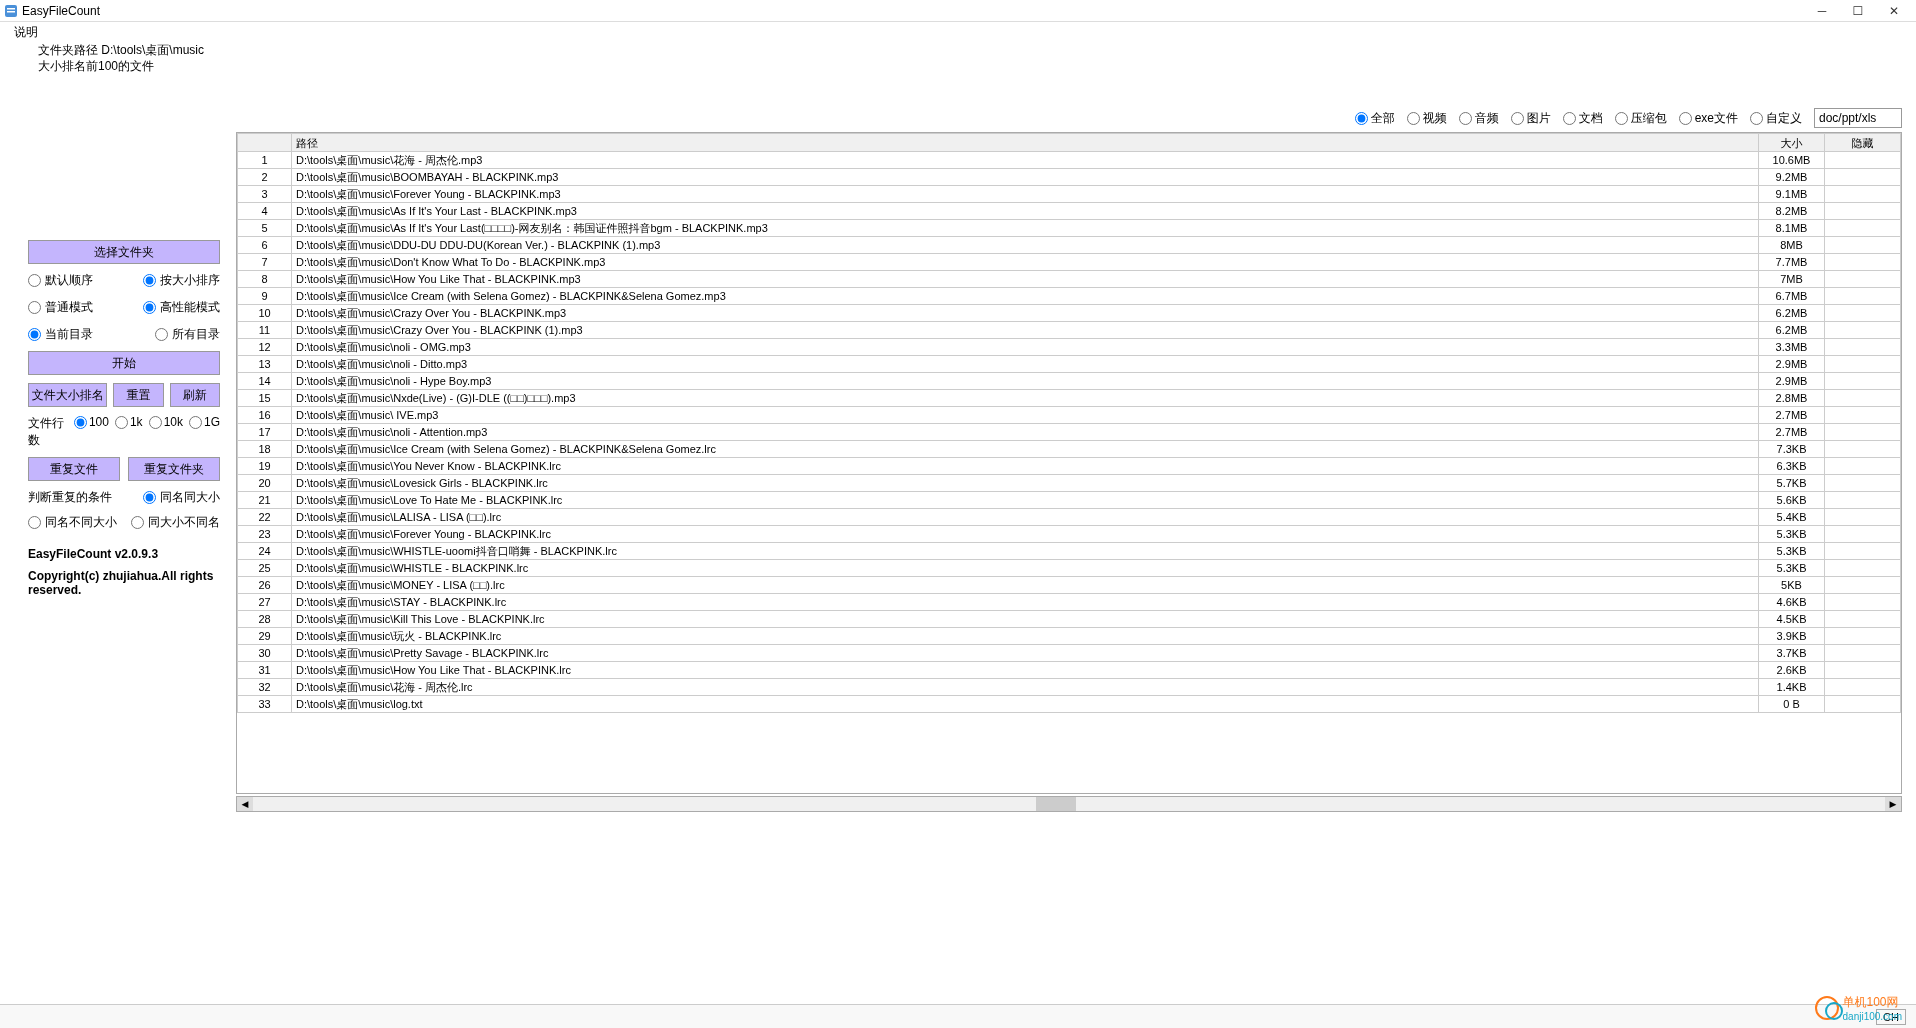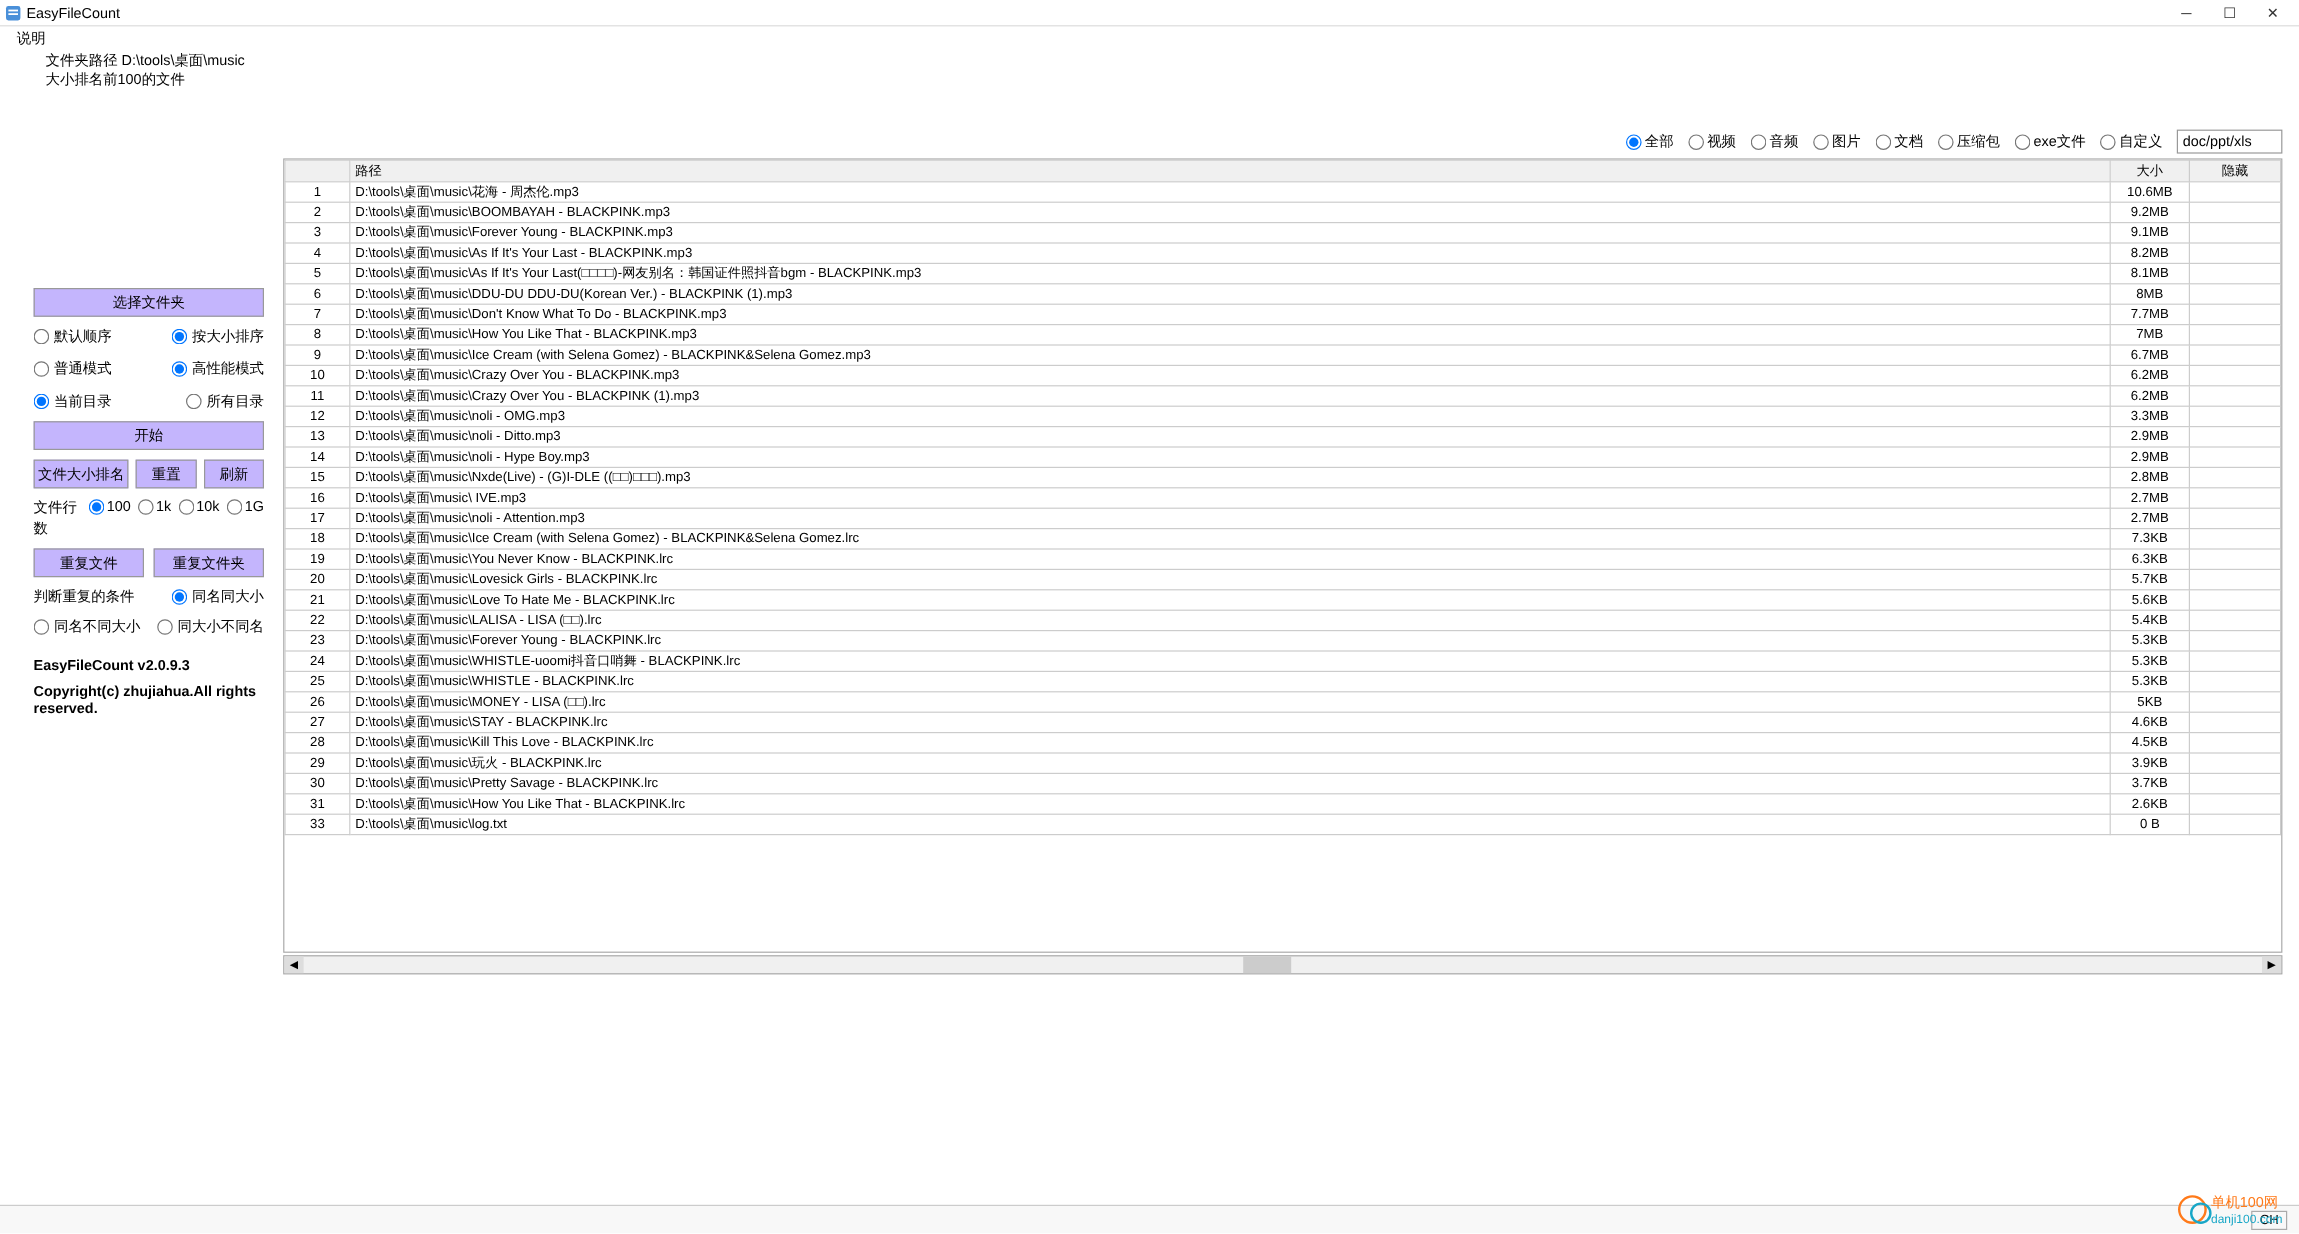--- a/index.html
+++ b/index.html
@@ -410,20 +410,26 @@
             <td class="col-size">3.7KB</td>
             <td class="col-hidden"></td>
           </tr>
           <tr>
             <td class="col-num">31</td>
             <td class="col-path">D:\tools\桌面\music\How You Like That - BLACKPINK.lrc</td>
             <td class="col-size">2.6KB</td>
             <td class="col-hidden"></td>
           </tr>
           <tr>
+            <td class="col-num">32</td>
+            <td class="col-path">D:\tools\桌面\music\花海 - 周杰伦.lrc</td>
+            <td class="col-size">1.4KB</td>
+            <td class="col-hidden"></td>
+          </tr>
+          <tr>
             <td class="col-num">33</td>
             <td class="col-path">D:\tools\桌面\music\log.txt</td>
             <td class="col-size">0 B</td>
             <td class="col-hidden"></td>
           </tr>
         </tbody>
     </table>
   </div>
 
   <div class="hscroll">

